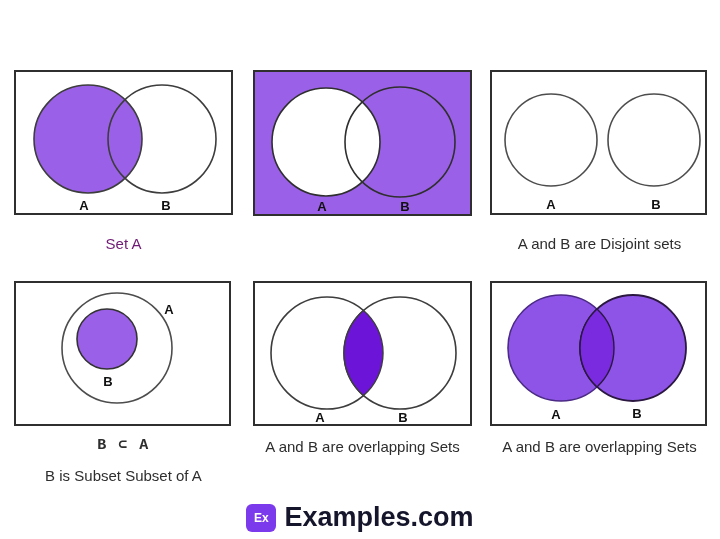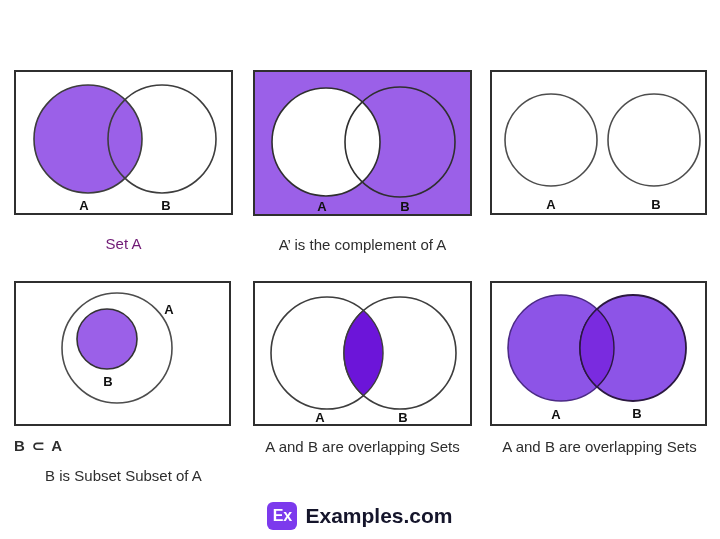--- a/index.html
+++ b/index.html
@@ -31,24 +31,26 @@
   .c6 { left: 490px; top: 281px; }
   .caption {
     margin-top: 20px;
     text-align: center;
     font-size: 15px;
     line-height: 17px;
     font-weight: 500;
   }
   .formula {
     margin-top: 11px;
+    text-align: center;
     font-size: 15px;
     line-height: 18px;
     font-weight: 600;
     letter-spacing: 1.5px;
+    font-family: Liberation Mono, monospace;
   }
   .caption2 {
     margin-top: 12px;
     text-align: center;
     font-size: 15px;
     line-height: 17px;
     font-weight: 500;
   }
   .panel-label {
     font-family: "Liberation Sans", sans-serif;
@@ -64,25 +66,25 @@
     justify-content: center;
     align-items: center;
     gap: 8px;
   }
   .logo-badge {
     display: flex;
     width: 30px; height: 28px;
     border-radius: 6px;
     align-items: center;
     justify-content: center;
-    font-size: 16px;
+    font-size: 12px;
     font-weight: 700;
   }
   .brand {
-    font-size: 21px;
+    font-size: 27px;
     font-weight: 700;
   }
 </style>
 </head>
 <body>
 
 <div class="stage">
 
 
   <div class="cell c1">
@@ -97,31 +99,31 @@
   </div>
 
   <div class="cell c2">
     <svg width="219" height="146" viewBox="0 0 219 146">
       <rect x="1" y="1" width="217" height="144" stroke="#2f2f2f" stroke-width="2" fill="#9B60E8"></rect>
       <circle cx="73" cy="72" r="54" fill="#ffffff" stroke="#2f2f2f" stroke-width="1.6"></circle>
       <circle cx="147" cy="72" r="55" fill="none" stroke="#2f2f2f" stroke-width="1.6"></circle>
       <text class="panel-label" x="69" y="141">A</text>
       <text class="panel-label" x="152" y="141">B</text>
     </svg>
-    <div class="caption" style="color: rgb(46, 46, 46);">A’ is the complement of A</div>
   </div>
 
   <div class="cell c3">
     <svg width="217" height="145" viewBox="0 0 217 145">
       <rect x="1" y="1" width="215" height="143" fill="#ffffff" stroke="#2f2f2f" stroke-width="2"></rect>
       <circle cx="61" cy="70" r="46" fill="#ffffff" stroke="#4d4d4d" stroke-width="1.6"></circle>
       <circle cx="164" cy="70" r="46" fill="#ffffff" stroke="#4d4d4d" stroke-width="1.6"></circle>
       <text class="panel-label" x="61" y="139">A</text>
       <text class="panel-label" x="166" y="139">B</text>
     </svg>
+    <div class="caption" style="color: rgb(46, 46, 46);">A and B are Disjoint sets</div>
   </div>
 
   <div class="cell c4">
     <svg width="219" height="145" viewBox="0 0 219 145">
       <rect x="1" y="1" width="215" height="143" fill="#ffffff" stroke="#2f2f2f" stroke-width="2"></rect>
       <circle cx="103" cy="67" r="55" fill="#ffffff" stroke="#4d4d4d" stroke-width="1.6"></circle>
       <circle cx="93" cy="58" r="30" stroke="#333333" stroke-width="1.6" fill="#9B60E8"></circle>
       <text class="panel-label" x="155" y="33">A</text>
       <text class="panel-label" x="94" y="105">B</text>
     </svg>

